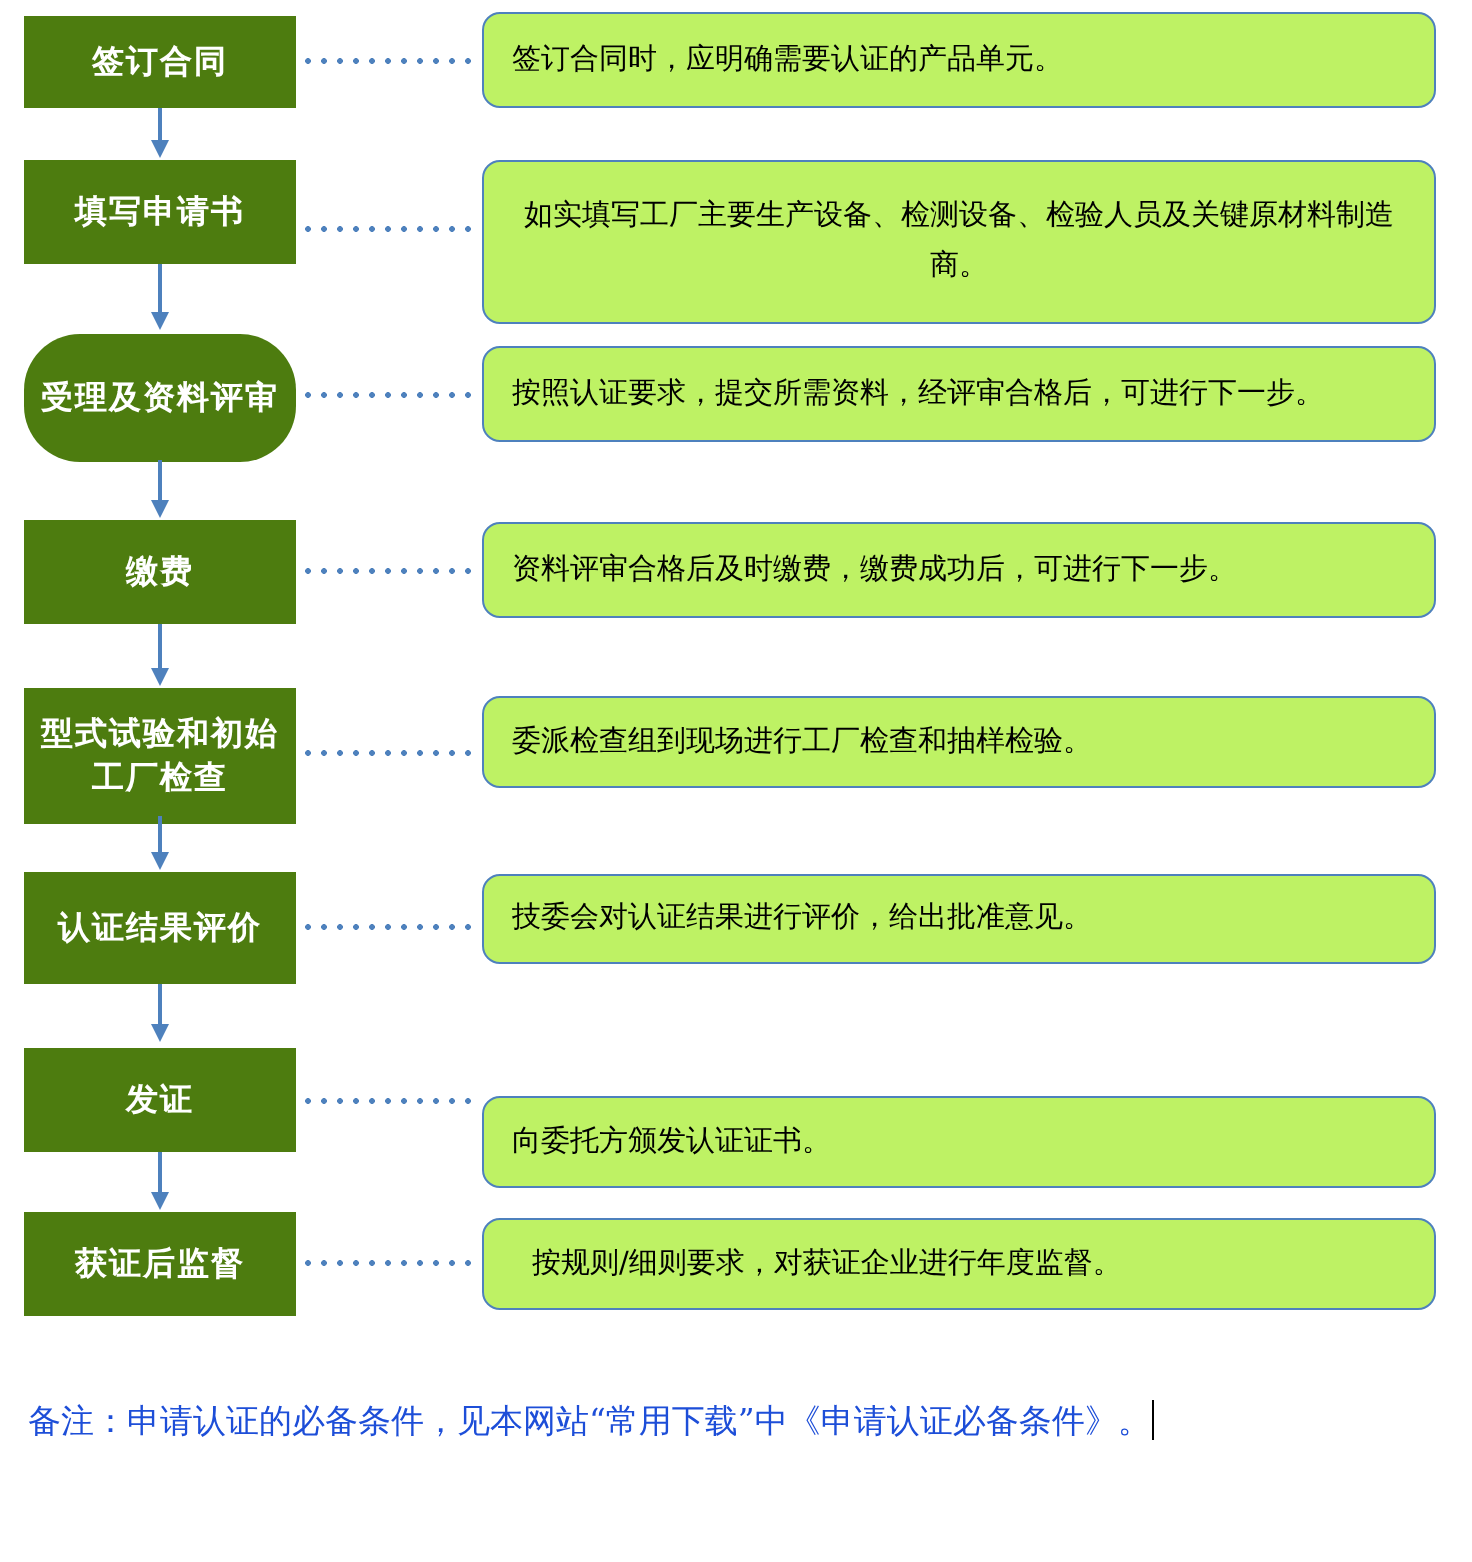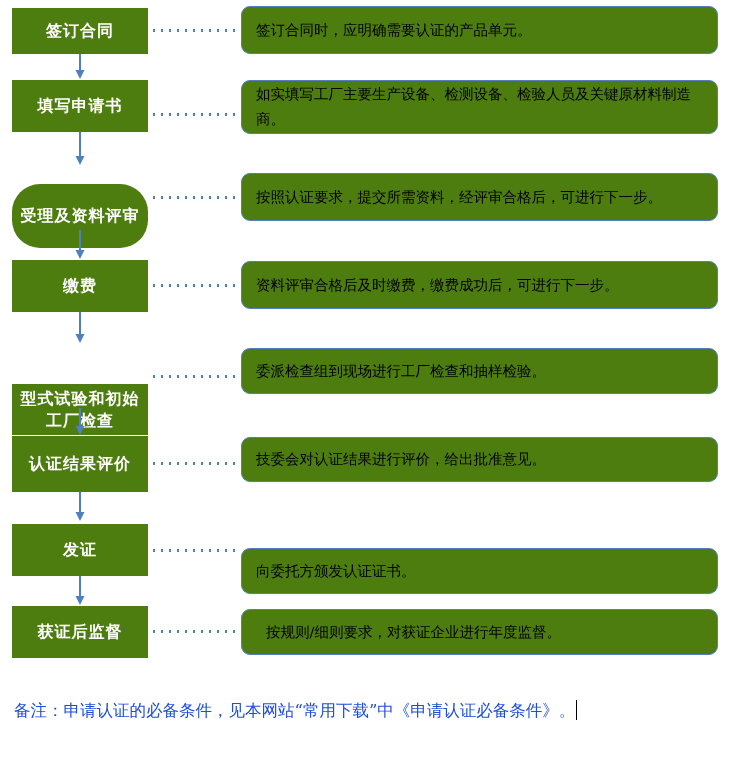--- a/index.html
+++ b/index.html
@@ -41,21 +41,21 @@
     box-sizing: border-box;
     padding: 2px 4px;
   }
 
   .desc-box {
     position: absolute;
     left: 241px;
     width: 477px;
     border: 1px solid #4E81BD;
     border-radius: 9px;
-    background: #4d7c0f;
+    background: #bef264;
     color: #000000;
     font-size: 14.5px;
     line-height: 1.7;
     box-sizing: border-box;
     padding: 6px 14px;
     display: flex;
     align-items: center;
   }
   .desc-box span {
     display: block;
@@ -112,29 +112,29 @@
   </div>
   <svg class="arrow" style="top:54px; height:26px;" viewBox="0 0 12 26">
     <line x1="6" y1="0" x2="6" y2="17" stroke="#4E81BD" stroke-width="2"></line>
     <polygon points="6,25 1.5,16 10.5,16" fill="#4E81BD"></polygon>
   </svg>
 
   <div class="step-box" style="top:80px; height:52px;">
     <span>填写申请书</span>
   </div>
   <div class="connector" style="top:113px;"></div>
-  <div class="desc-box" style="top:80px; height:54px;">
+  <div class="desc-box" style="top:80px; height:82px;text-align:center;">
     <span>如实填写工厂主要生产设备、检测设备、检验人员及关键原材料制造商。</span>
   </div>
   <svg class="arrow" style="top:132px; height:34px;" viewBox="0 0 12 34">
     <line x1="6" y1="0" x2="6" y2="25" stroke="#4E81BD" stroke-width="2"></line>
     <polygon points="6,33 1.5,24 10.5,24" fill="#4E81BD"></polygon>
   </svg>
 
-  <div class="step-box" style="top:184px; height:64px;border-radius:28px;">
+  <div class="step-box" style="top:167px; height:64px;border-radius:28px;">
     <span>受理及资料评审</span>
   </div>
   <div class="connector" style="top:196px;"></div>
   <div class="desc-box" style="top:173px; height:48px;">
     <span>按照认证要求，提交所需资料，经评审合格后，可进行下一步。</span>
   </div>
   <svg class="arrow" style="top:230px; height:30px;" viewBox="0 0 12 30">
     <line x1="6" y1="0" x2="6" y2="21" stroke="#4E81BD" stroke-width="2"></line>
     <polygon points="6,29 1.5,20 10.5,20" fill="#4E81BD"></polygon>
   </svg>
@@ -144,21 +144,21 @@
   </div>
   <div class="connector" style="top:284px;"></div>
   <div class="desc-box" style="top:261px; height:48px;">
     <span>资料评审合格后及时缴费，缴费成功后，可进行下一步。</span>
   </div>
   <svg class="arrow" style="top:312px; height:32px;" viewBox="0 0 12 32">
     <line x1="6" y1="0" x2="6" y2="23" stroke="#4E81BD" stroke-width="2"></line>
     <polygon points="6,31 1.5,22 10.5,22" fill="#4E81BD"></polygon>
   </svg>
 
-  <div class="step-box" style="top:344px; height:51px;margin-top:40px;">
+  <div class="step-box" style="top:344px; height:68px;">
     <span>型式试验和初始工厂检查</span>
   </div>
   <div class="connector" style="top:375px;"></div>
   <div class="desc-box" style="top:348px; height:46px;">
     <span>委派检查组到现场进行工厂检查和抽样检验。</span>
   </div>
   <svg class="arrow" style="top:408px; height:28px;" viewBox="0 0 12 28">
     <line x1="6" y1="0" x2="6" y2="19" stroke="#4E81BD" stroke-width="2"></line>
     <polygon points="6,27 1.5,18 10.5,18" fill="#4E81BD"></polygon>
   </svg>

